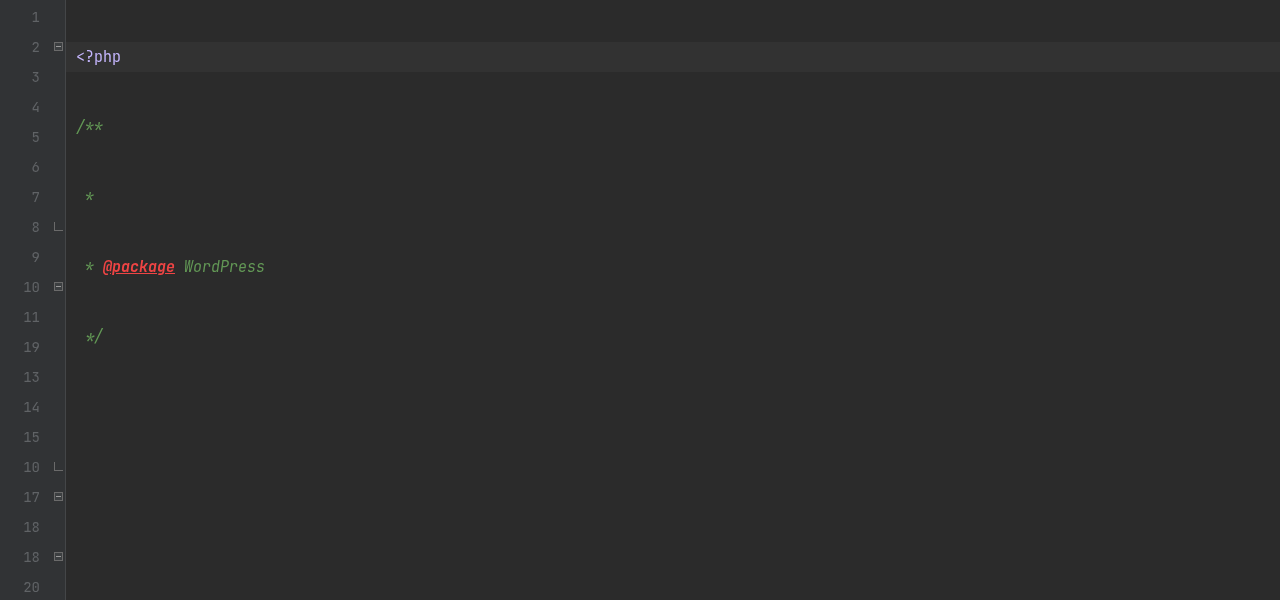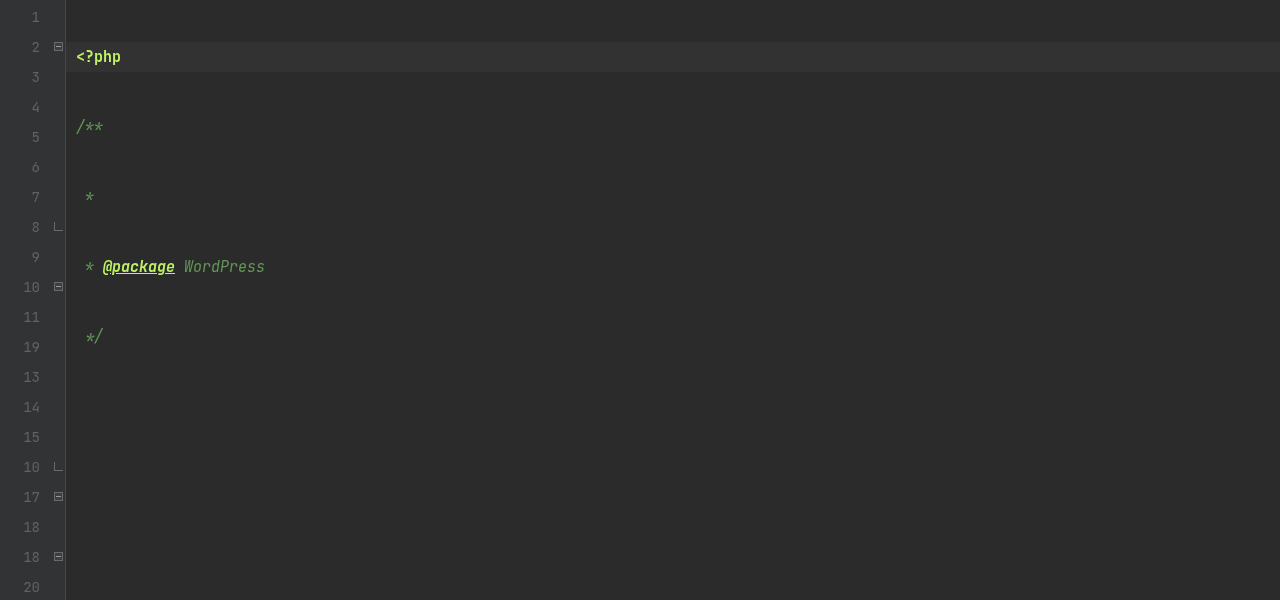--- a/index.html
+++ b/index.html
@@ -82,23 +82,23 @@
     height: 30px;
     line-height: 30px;
   }
   .code .line.current {
     background: #323232;
     margin-left: -10px;
     padding-left: 10px;
     margin-right: 0;
   }
   
-  .kw-php { color: #bef264; font-weight: bold; }
+  .kw-php { color: #c4b5fd; font-weight: normal; }
   .doc { color: #629755; font-style: italic; }
-  .doctag { color: #bef264; font-style: italic; font-weight: bold; text-decoration: underline; }
+  .doctag { color: #ef4444; font-style: italic; font-weight: bold; text-decoration: underline; }
 </style>
 </head>
 <body>
 
 <div class="editor">
 
   <div class="gutter">
     <div class="ln">1</div>
     <div class="ln">2</div>
     <div class="ln">3</div>

